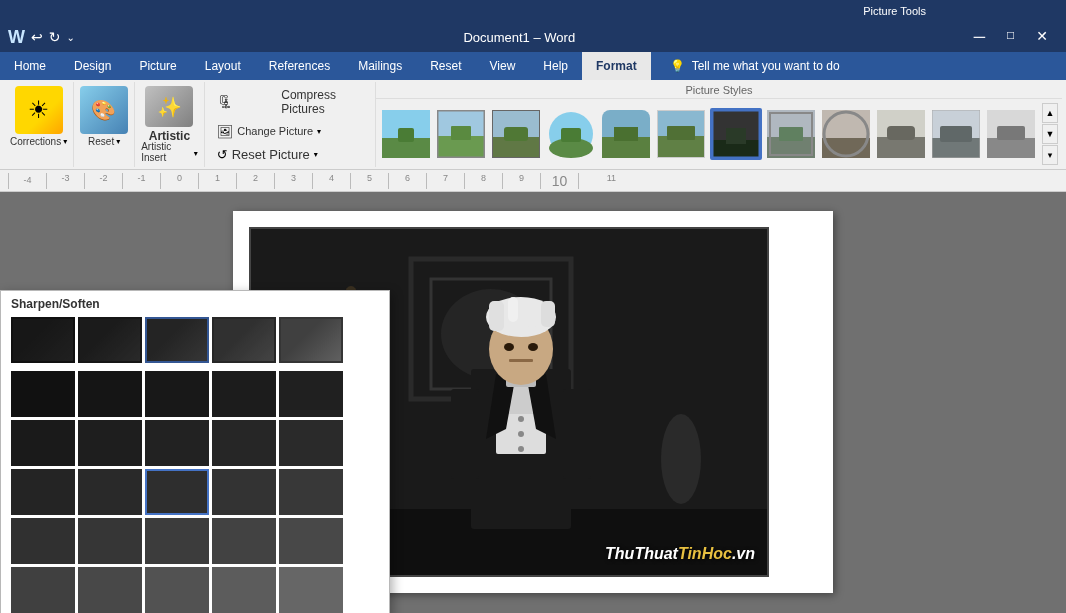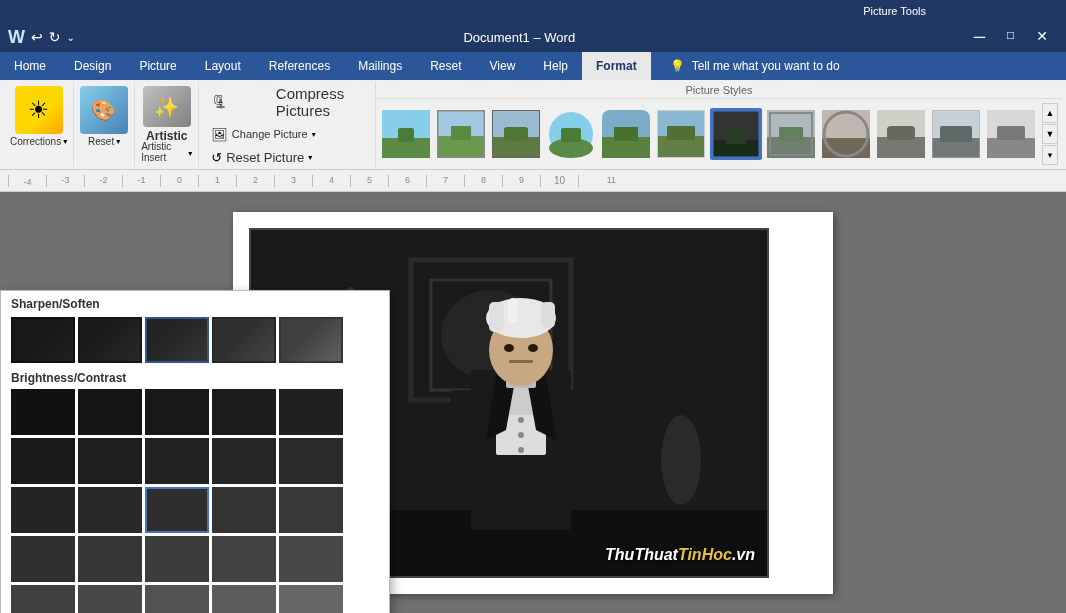--- a/index.html
+++ b/index.html
@@ -137,21 +137,21 @@
       </div>
       <div style="display:flex; align-items:center; gap:2px;">
         <span style="font-size:10px; color:#333; margin-top:-2px;">Artistic Insert</span>
         <span style="font-size:8px;">▾</span>
       </div>
     </div>
 
     <div style="display:flex; flex-direction:column; padding:4px 8px; border-right:1px solid #ddd; justify-content:center; gap:4px;">
       <div style="display:flex; align-items:center; gap:4px; cursor:pointer; padding:2px 4px; border-radius:2px;">
         <span style="font-size:13px;">🗜</span>
-        <span style="font-size:15px; color:#333;padding-left:44px;">Compress Pictures</span>
+        <span style="font-size:12px; color:#333;padding-left:44px;">Compress Pictures</span>
       </div>
       <div style="display:flex; align-items:center; gap:4px; cursor:pointer; padding:2px 4px; border-radius:2px;">
         <span style="font-size:13px;">🖼</span>
         <span style="font-size:11px; color:#333;">Change Picture</span>
         <span style="font-size:8px;">▾</span>
       </div>
       <div style="display:flex; align-items:center; gap:4px; cursor:pointer; padding:2px 4px; border-radius:2px;">
         <span style="font-size:13px;">↺</span>
         <span style="font-size:13px; color:#333;">Reset Picture</span>
         <span style="font-size:8px;">▾</span>
@@ -296,21 +296,20 @@
           <div style="width:64px; height:46px; background:#2e2e2e; border:2px solid transparent; cursor:pointer; filter:brightness(0.85);">
             <div style="width:100%; height:100%; background:linear-gradient(135deg, #383838 40%, #505050 100%);"></div>
           </div>
           <div style="width:64px; height:46px; background:#353535; border:2px solid transparent; cursor:pointer; filter:brightness(1.0);">
             <div style="width:100%; height:100%; background:linear-gradient(135deg, #404040 40%, #606060 100%);"></div>
           </div>
         </div>
       </div>
 
       <div style="padding:4px 10px 2px 10px;">
-        <div style="font-size:12px; font-weight:600; color:#333; padding-bottom:4px; display:flex; align-items:center; gap:6px;">Brightness/Contrast</div>
 
         <div style="display:grid; grid-template-columns: repeat(5, 64px); gap:3px;">
 
           <div style="width:64px;height:46px;background:#111;border:2px solid transparent;cursor:pointer;"></div>
           <div style="width:64px;height:46px;background:#151515;border:2px solid transparent;cursor:pointer;"></div>
           <div style="width:64px;height:46px;background:#181818;border:2px solid transparent;cursor:pointer;"></div>
           <div style="width:64px;height:46px;background:#1c1c1c;border:2px solid transparent;cursor:pointer;"></div>
           <div style="width:64px;height:46px;background:#202020;border:2px solid transparent;cursor:pointer;"></div>
 
           <div style="width:64px;height:46px;background:#1a1a1a;border:2px solid transparent;cursor:pointer;"></div>
@@ -352,26 +351,26 @@
           <span style="display:inline-block; width:38px; text-align:center; font-size:9px; color:#888; border-left:1px solid #bbb;">0</span>
           <span style="display:inline-block; width:38px; text-align:center; font-size:9px; color:#888; border-left:1px solid #bbb;">1</span>
           <span style="display:inline-block; width:38px; text-align:center; font-size:9px; color:#888; border-left:1px solid #bbb;">2</span>
           <span style="display:inline-block; width:38px; text-align:center; font-size:9px; color:#888; border-left:1px solid #bbb;">3</span>
           <span style="display:inline-block; width:38px; text-align:center; font-size:9px; color:#888; border-left:1px solid #bbb;">4</span>
           <span style="display:inline-block; width:38px; text-align:center; font-size:9px; color:#888; border-left:1px solid #bbb;">5</span>
           <span style="display:inline-block; width:38px; text-align:center; font-size:9px; color:#888; border-left:1px solid #bbb;">6</span>
           <span style="display:inline-block; width:38px; text-align:center; font-size:9px; color:#888; border-left:1px solid #bbb;">7</span>
           <span style="display:inline-block; width:38px; text-align:center; font-size:9px; color:#888; border-left:1px solid #bbb;">8</span>
           <span style="display:inline-block; width:38px; text-align:center; font-size:9px; color:#888; border-left:1px solid #bbb;">9</span>
-          <span style="display:inline-block; width:38px; text-align:center; font-size:10px; color:#888; border-left:1px solid #bbb;">10</span>
+          <span style="display:inline-block; width:38px; text-align:center; font-size:14px; color:#888; border-left:1px solid #bbb;">10</span>
           <span style="display:inline-block; width:38px; text-align:right; font-size:9px; color:#888; border-left:1px solid #bbb;">11</span>
         </div>
       </div>
 
-      <div style="flex:1; display:flex; justify-content:center; align-items:center; padding:20px; overflow:auto; background:#707070;">
+      <div style="flex:1; display:flex; justify-content:center; align-items:flex-end; padding:20px; overflow:auto; background:#707070;">
         <div style="background:white; padding:16px; box-shadow:2px 2px 8px rgba(0,0,0,0.4); min-width:600px;">
 
           <div style="width:520px; height:350px; background:#1a1a1a; position:relative; overflow:hidden; border:2px solid #444;">
 
             <svg width="520" height="350" viewBox="0 0 520 350" style="position:absolute; top:0; left:0;">
 
               <rect width="520" height="350" fill="#0d0d0d"></rect>
 
               <rect x="0" y="0" width="520" height="280" fill="#1a1a1a"></rect>
 

